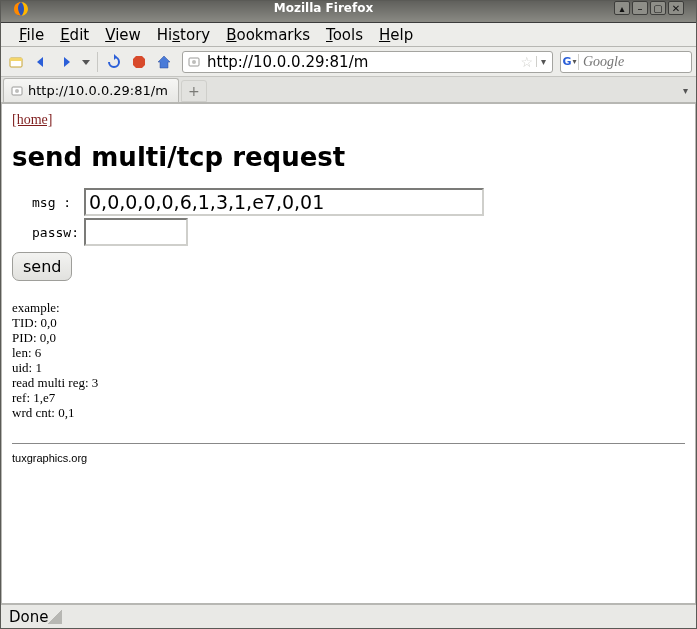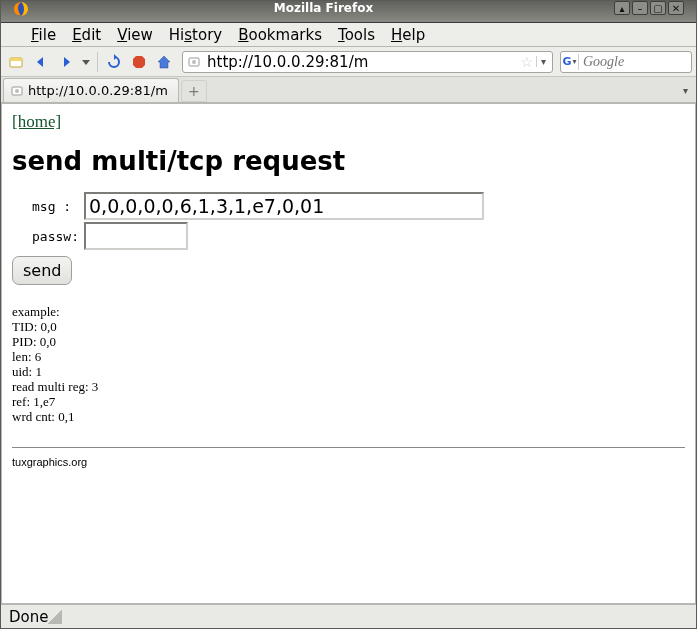--- a/index.html
+++ b/index.html
@@ -54,21 +54,21 @@
     font-size: 10px;
     cursor: pointer;
   }
   
   .menubar {
     height: 24px;
     background: #ededea;
     border-bottom: 1px solid #b7b7b3;
     display: flex;
     align-items: center;
-    padding: 0 24px;
+    padding: 0 12px;
     gap: 4px;
     font-size: 15px;
   }
   .menubar .menuitem {
     padding: 1px 6px;
     cursor: pointer;
   }
   .menubar .menuitem .ul { text-decoration: underline; }
   
   .navbar {
@@ -176,23 +176,23 @@
   .viewport {
     flex: 1;
     background: #fff;
     border: 1px solid #b7b7b3;
     margin: 0;
     overflow: auto;
     padding: 8px 10px;
     font-family: "Times New Roman", serif;
   }
   .viewport a.homelink {
-    color: #14532d;
+    color: #7f1d1d;
     text-decoration: underline;
-    font-size: 17px;
+    font-size: 14px;
   }
   .viewport h1 {
     font-size: 26px;
     font-weight: bold;
     margin: 14px 0 16px 0;
     font-family: "DejaVu Sans", Arial, sans-serif;
   }
   .formrow {
     display: flex;
     align-items: center;

